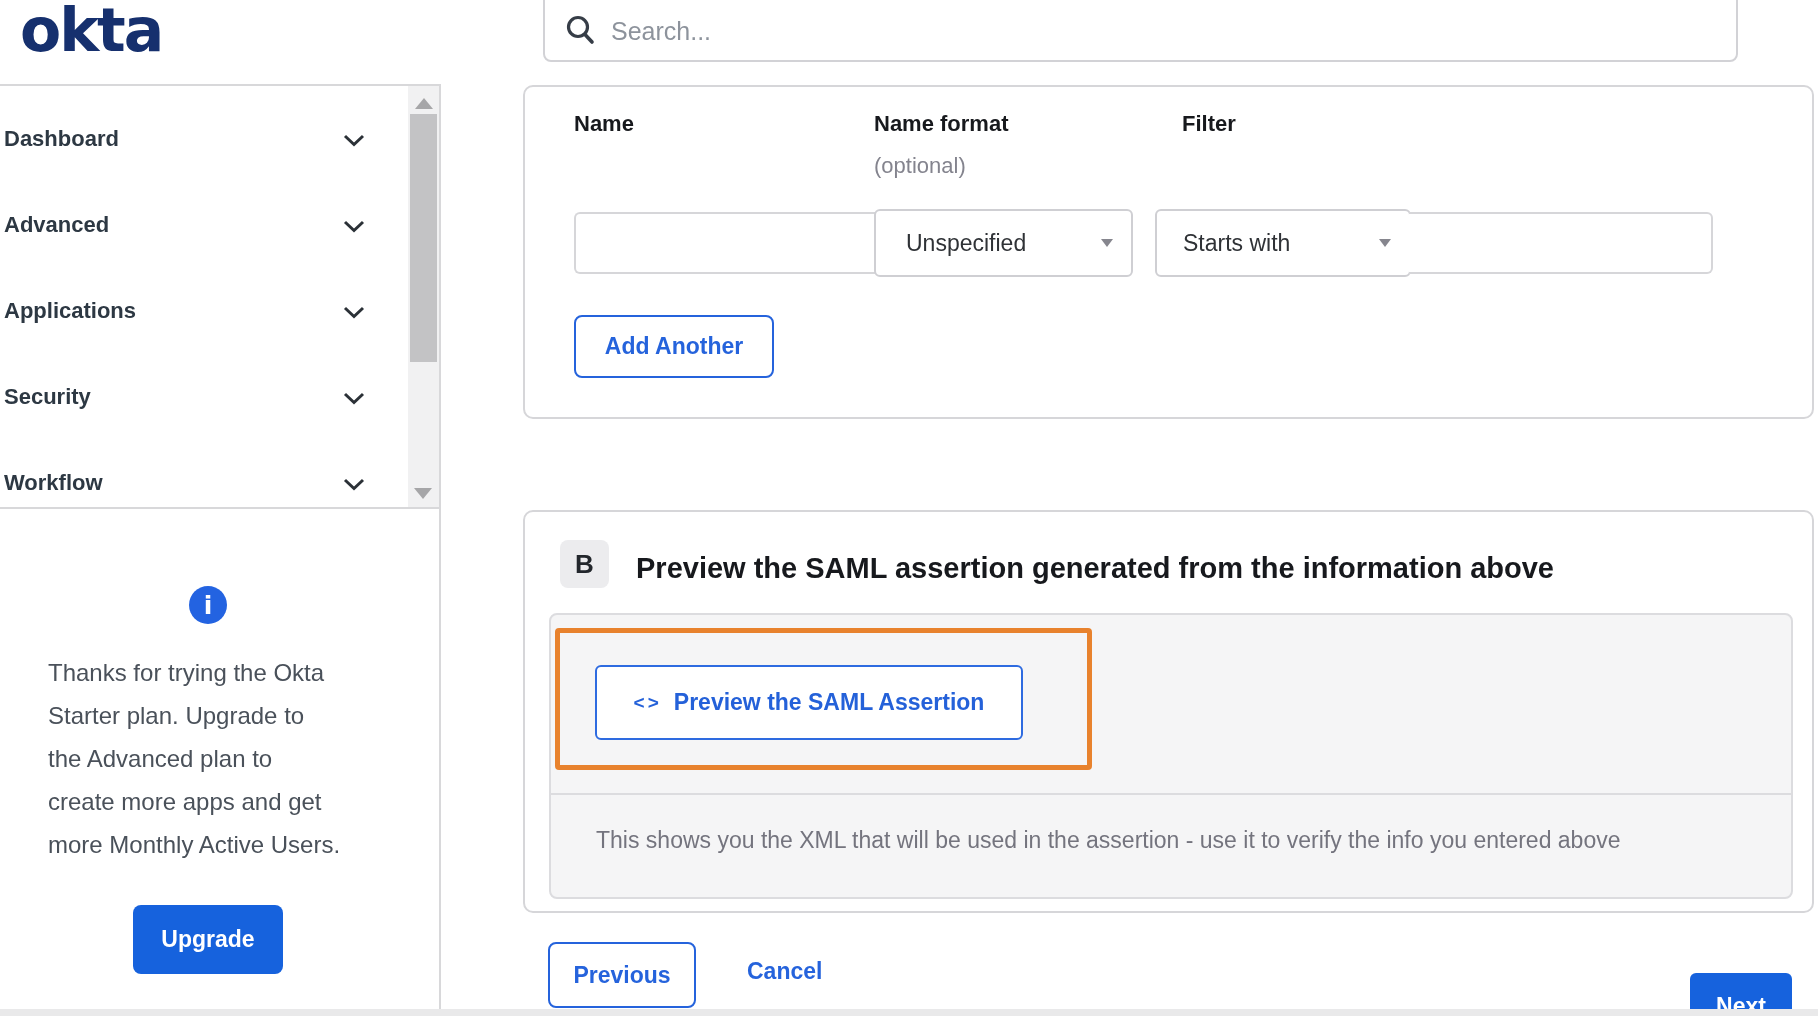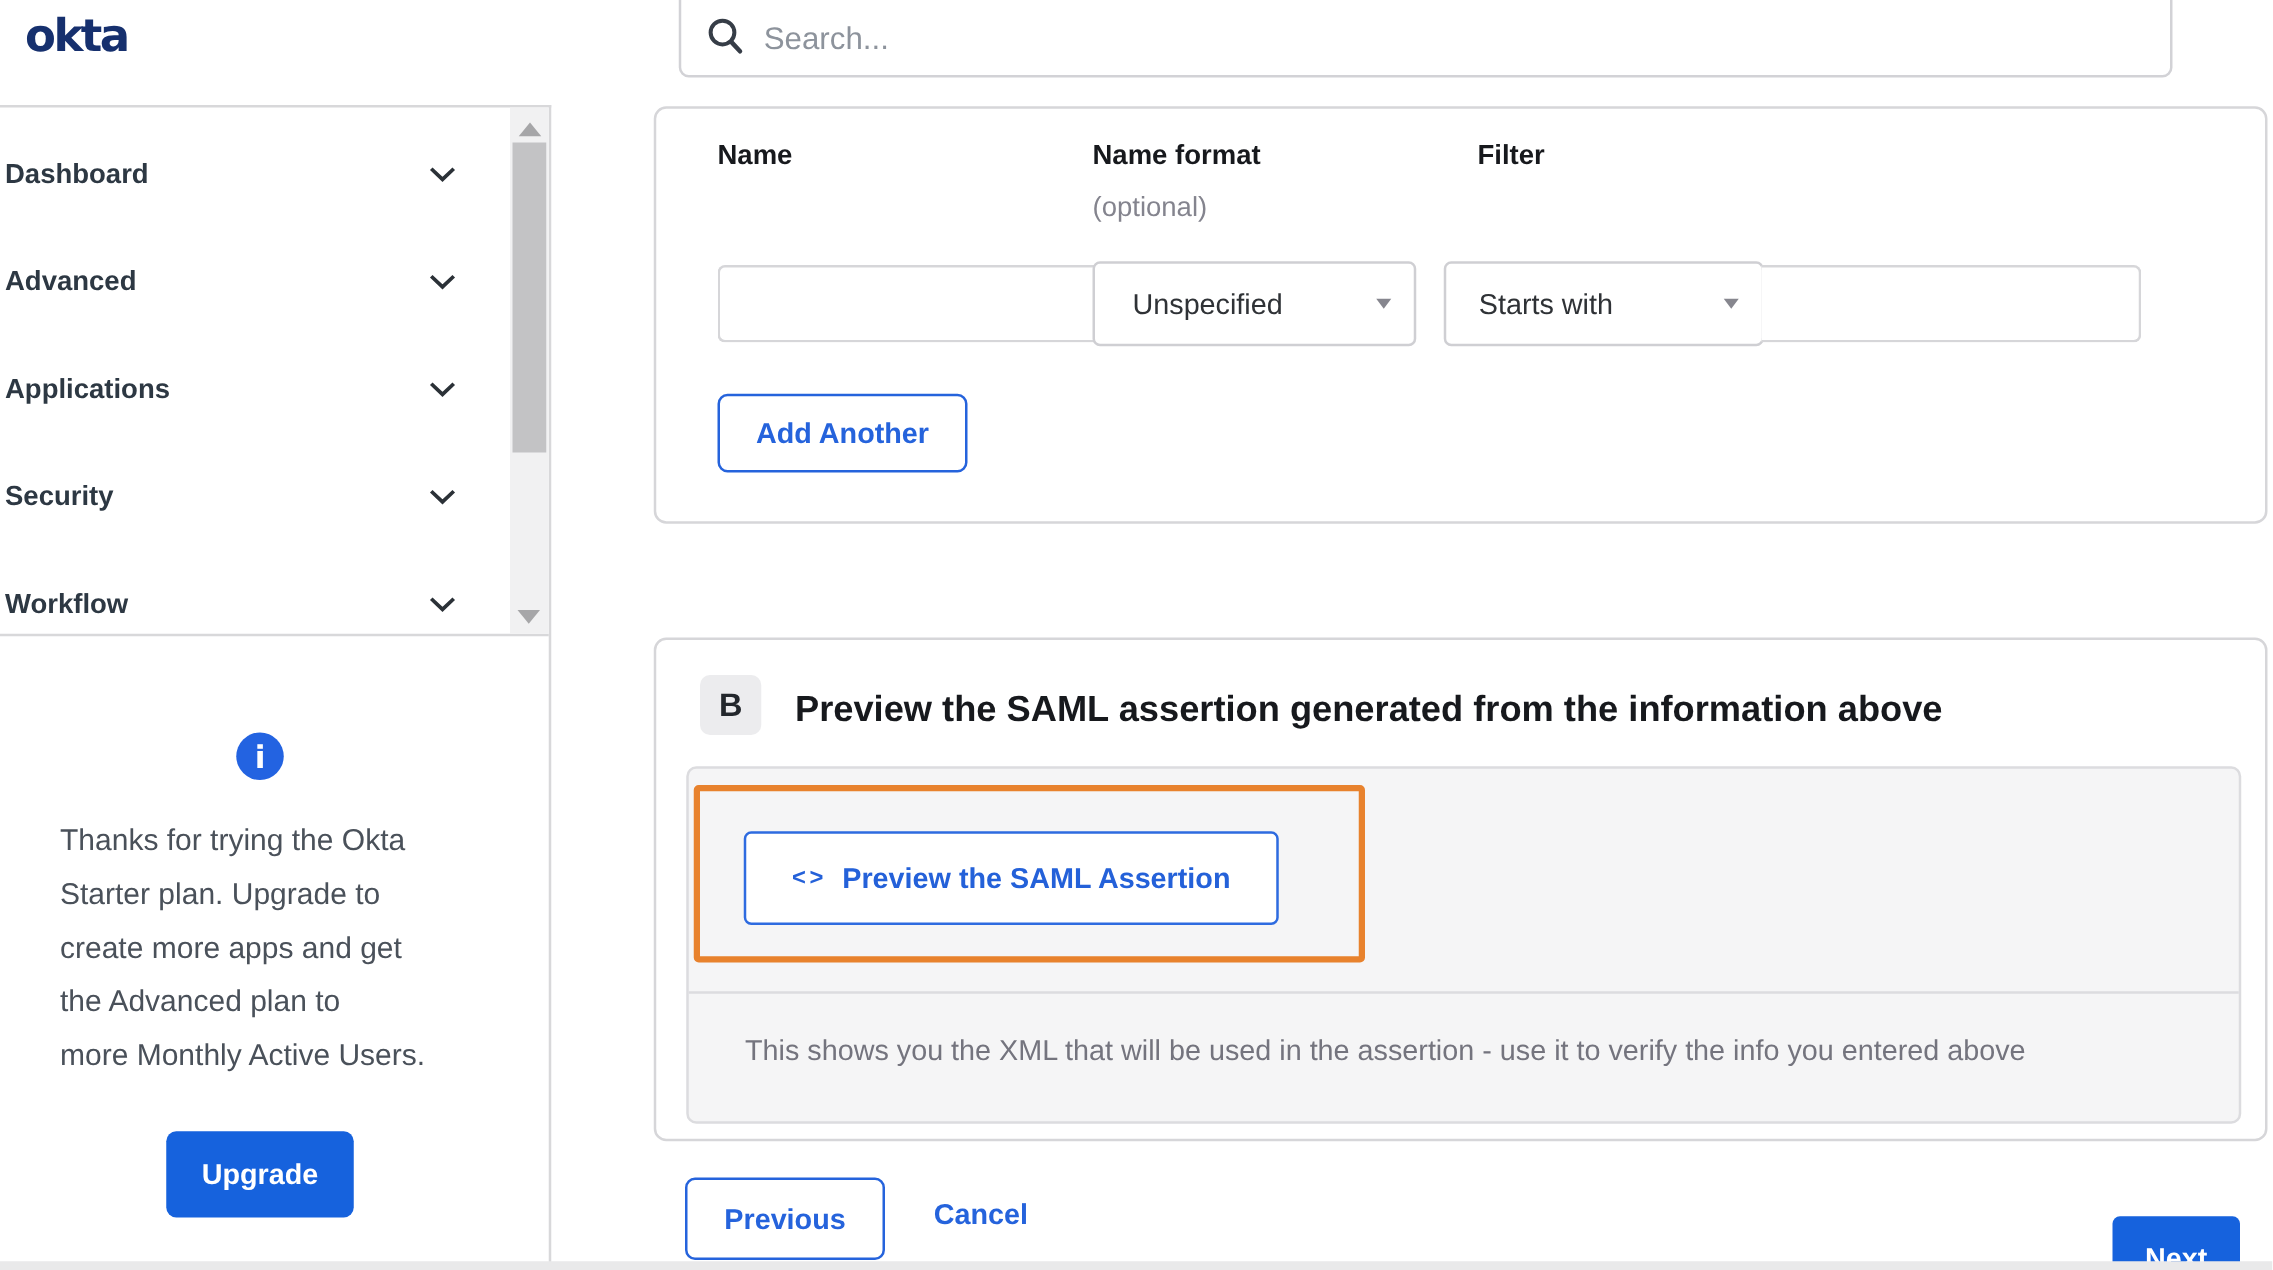--- a/index.html
+++ b/index.html
@@ -3,21 +3,21 @@
 <meta charset="utf-8">
 <style>
   html,body{margin:0;padding:0;}
   body{
     width:1818px;height:1016px;position:relative;overflow:hidden;
     background:#ffffff;font-family:"Liberation Sans",sans-serif;color:#1d2025;
   }
   
   .logo{
     position:absolute;left:20px;top:0px;font-family:"DejaVu Sans",sans-serif;
-    font-weight:700;font-size:36px;color:#16306e;letter-spacing:-2px;line-height:60px;text-align:center;
+    font-weight:700;font-size:60px;color:#16306e;letter-spacing:-2px;line-height:60px;text-align:center;
   }
   .search-wrap{
     position:absolute;left:543px;top:-14px;width:1195px;height:76px;box-sizing:border-box;
     background:#fff;border:2px solid #d2d2d6;border-radius:8px;
     display:flex;align-items:flex-end;padding:0 0 10px 20px;
   }
   .search-wrap svg{flex:0 0 auto;}
   .search-input{
     border:none;outline:none;background:transparent;flex:1;margin-left:14px;
     font-family:"Liberation Sans",sans-serif;font-size:25px;color:#3a3f45;height:36px;
@@ -85,21 +85,21 @@
     display:flex;align-items:center;justify-content:center;gap:12px;
     color:#2461d9;font-family:"Liberation Sans",sans-serif;font-weight:700;font-size:23px;
   }
   .code-glyph{font-size:19px;font-weight:700;letter-spacing:3px;}
   .help-text{position:absolute;left:45px;top:212px;font-size:23px;color:#74747e;white-space:nowrap;}
   .orange-box{
     position:absolute;left:30px;top:116px;width:537px;height:142px;box-sizing:border-box;
     border:5px solid #e8822d;border-radius:4px;z-index:5;
   }
   
-  .prev-btn{left:548px;top:942px;width:160px;height:66px;}
+  .prev-btn{left:548px;top:942px;width:148px;height:66px;}
   .cancel-link{
     position:absolute;left:747px;top:958px;color:#2563dc;font-weight:700;font-size:23px;cursor:pointer;
   }
   .next-btn{
     position:absolute;left:1690px;top:973px;width:102px;height:66px;background:#1662dd;border:none;
     border-radius:6px;color:#fff;font-family:"Liberation Sans",sans-serif;font-weight:700;font-size:23px;cursor:pointer;
   }
   .bottom-strip{position:absolute;left:0;top:1009px;width:1818px;height:7px;background:#e9e9ea;}
 </style>
 </head>
@@ -164,22 +164,22 @@
       <div class="sb-thumb"></div>
       <div class="sb-down"></div>
     </div>
   </div>
 
   <div class="info-icon">i</div>
 
   <div class="upsell-text">
     <div>Thanks for trying the Okta</div>
     <div>Starter plan. Upgrade to</div>
+    <div>the Advanced plan to</div>
     <div>create more apps and get</div>
-    <div>the Advanced plan to</div>
     <div>more Monthly Active Users.</div>
   </div>
 
   <button class="upgrade-btn">Upgrade</button>
 </div>
 
 <div class="card card1">
   <div class="flabel" style="left:49px;top:24px;">Name</div>
   <div class="flabel" style="left:349px;top:24px;">Name format</div>
   <div class="foptional" style="left:349px;top:66px;">(optional)</div>

